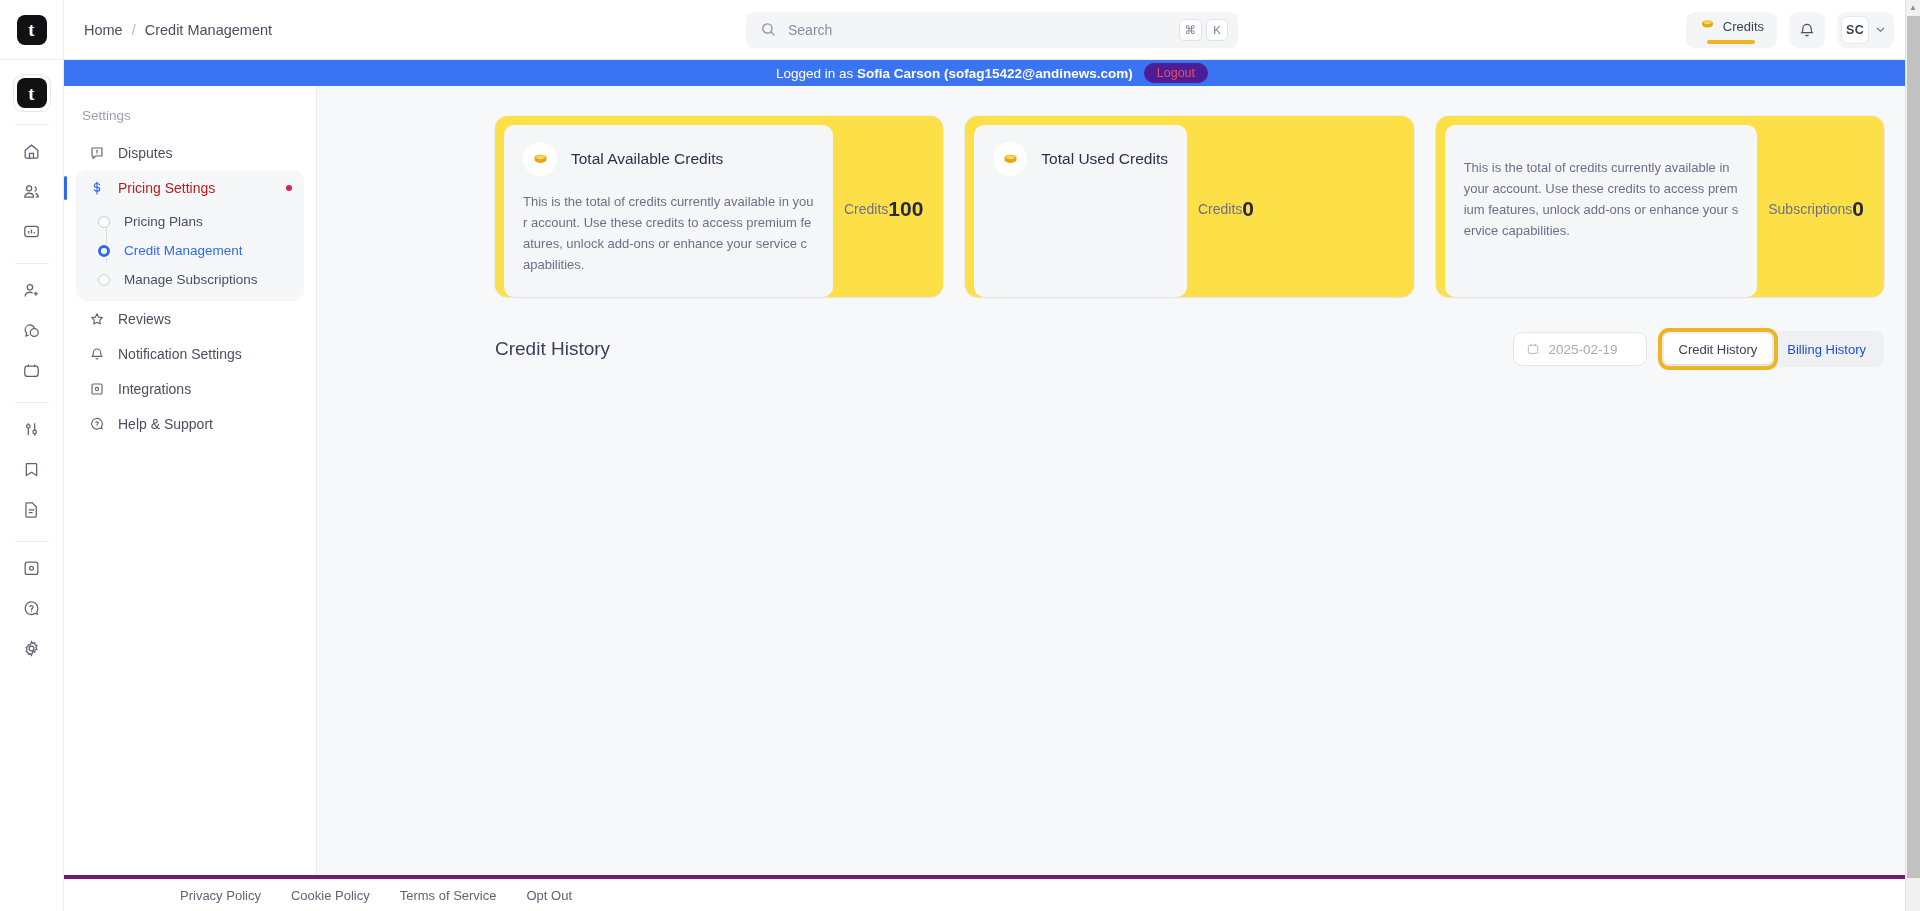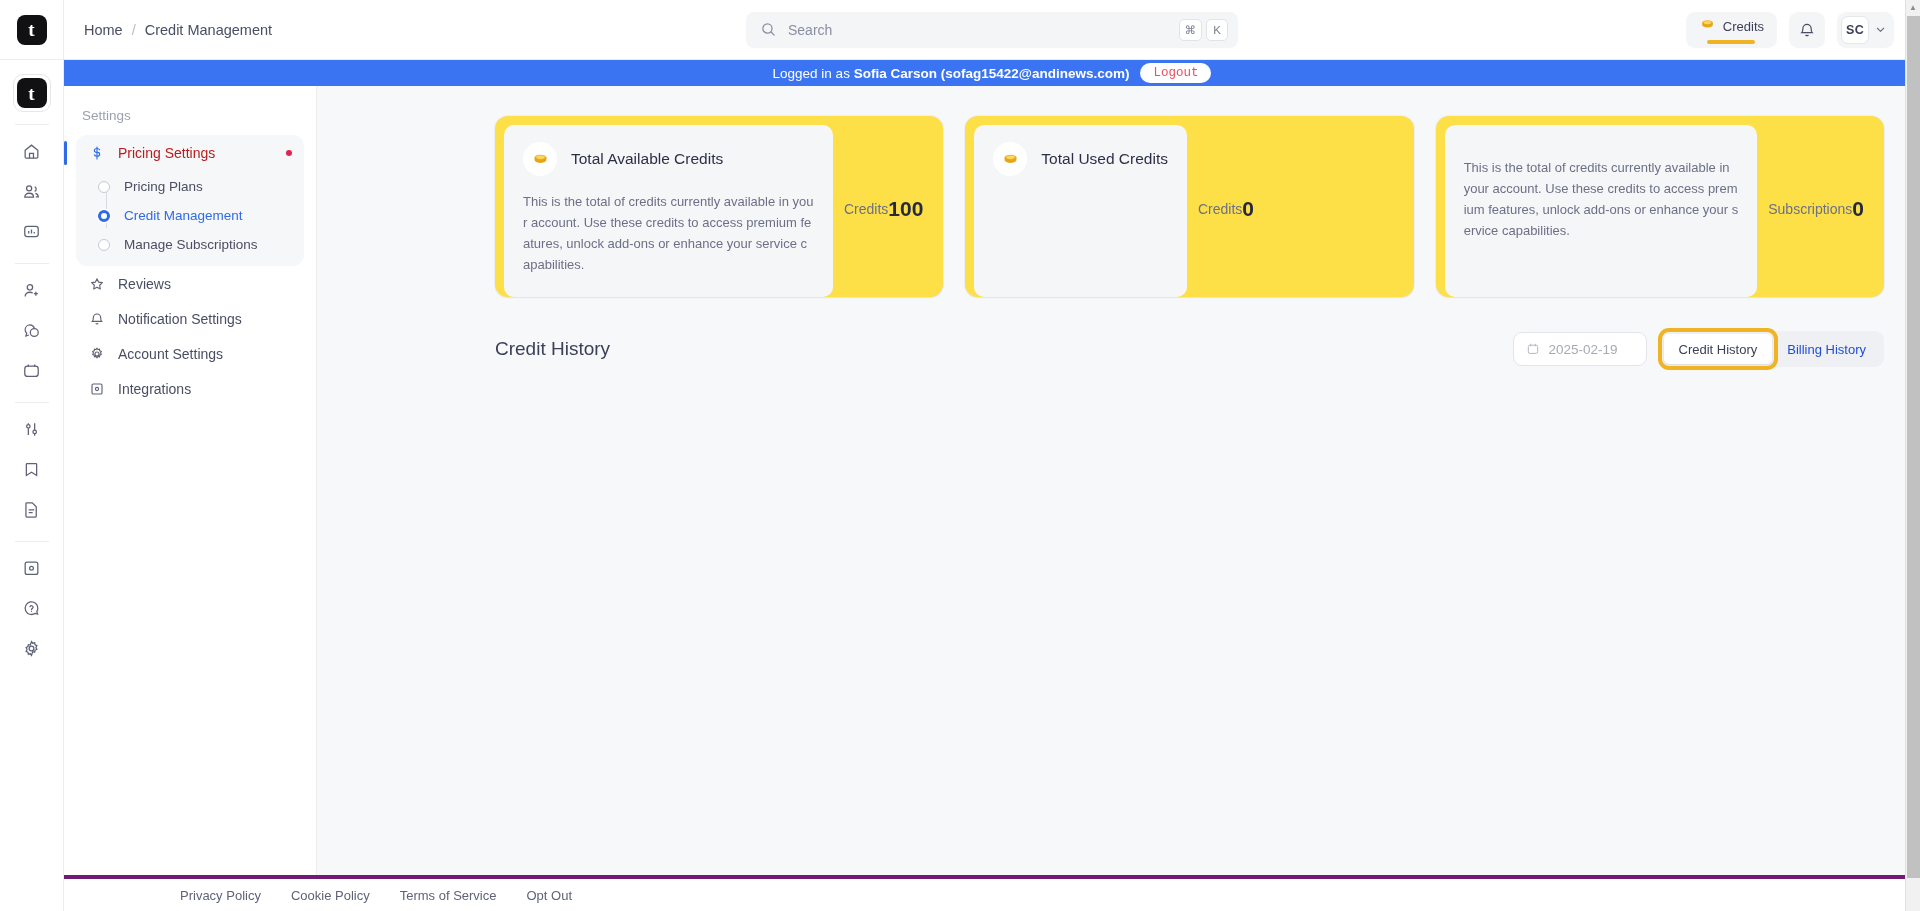--- a/index.html
+++ b/index.html
@@ -113,23 +113,23 @@
   .chev svg { width: 15px; height: 15px; display:block; }
 
   
   .banner {
     height: 26px; flex: 0 0 26px; background: #3B74F2;
     display: flex; align-items: center; justify-content: center; gap: 11px;
     color: #fff; font-size: 13.5px;
   }
   .banner b { font-weight: 700; }
   .logout-btn {
-    background: #ffffff; color: #F24B5B; border: 0; border-radius: 20px;
+    background: #4c1d95; color: #F24B5B; border: 0; border-radius: 20px;
     font-size: 12.5px; padding: 3px 13px; cursor: pointer;
-    font-family: Liberation Mono, monospace;
+    font-family: Liberation Sans, sans-serif;
   }
 
   
   .body-row { flex: 1 1 auto; display: flex; min-height: 0; position: relative; }
 
   .settings-nav {
     width: 253px; flex: 0 0 253px; background: #fff;
     border-right: 1px solid #ececef;
     padding: 22px 0 0 0; position: relative;
   }
@@ -421,20 +421,30 @@
       </span>
       <button class="logout-btn">Logout</button>
     </div>
 
     <div class="body-row">
 
       <nav class="settings-nav">
         <div class="nav-title">Settings</div>
         <div class="nav-list">
 
+          <div class="nav-item">
+            <span class="nav-ico">
+              <svg viewBox="0 0 24 24" fill="none" stroke="currentColor" stroke-width="1.7">
+                  <path d="M5 4.5h14a.5.5 0 0 1 .5.5v11a.5.5 0 0 1-.5.5h-9L6 20v-3.5H5a.5.5 0 0 1-.5-.5V5a.5.5 0 0 1 .5-.5z"></path>
+                  <path d="M12 7.8v4" stroke-linecap="round"></path>
+                  <circle cx="12" cy="14" r=".6" fill="currentColor" stroke="none"></circle>
+                </svg>
+            </span>
+            <span>Disputes</span>
+          </div>
 
           <div class="nav-group active-group">
             <div class="nav-item active">
               <span class="nav-ico">
                 <svg viewBox="0 0 24 24" fill="none" stroke="currentColor" stroke-width="1.7">
                     <path d="M12 3v18" stroke-linecap="round"></path>
                     <path d="M16 7.2c-.8-1.3-2.3-2-4-2-2.2 0-4 1.2-4 3s1.8 2.8 4 2.8 4 1 4 2.8-1.8 3-4 3c-1.7 0-3.2-.7-4-2" stroke-linecap="round"></path>
                   </svg>
               </span>
               <span>Pricing Settings</span>
@@ -470,40 +480,41 @@
           <div class="nav-item">
             <span class="nav-ico">
               <svg viewBox="0 0 24 24" fill="none" stroke="currentColor" stroke-width="1.7">
                   <path d="M6.5 10a5.5 5.5 0 0 1 11 0c0 4 1.5 5.5 1.5 5.5H5S6.5 14 6.5 10z"></path>
                   <path d="M10.2 18.3a2 2 0 0 0 3.6 0"></path>
                 </svg>
             </span>
             <span>Notification Settings</span>
           </div>
 
-          <div class="nav-item">
-            <span class="nav-ico">
-              <svg viewBox="0 0 24 24" fill="none" stroke="currentColor" stroke-width="1.7">
-                  <circle cx="12" cy="12" r="3"></circle>
-                  <path d="M12 3.4l1.4 2 2.4-.5.4 2.4 2.2 1-1.1 2.2 1.1 2.2-2.2 1-.4 2.4-2.4-.5-1.4 2-1.4-2-2.4.5-.4-2.4-2.2-1 1.1-2.2-1.1-2.2 2.2-1 .4-2.4 2.4.5z"></path>
-                </svg>
-            </span>
-            <span>Account Settings</span>
-          </div>
 
           <div class="nav-item">
             <span class="nav-ico">
               <svg viewBox="0 0 24 24" fill="none" stroke="currentColor" stroke-width="1.7">
                   <path d="M6.5 4.5h11c1.1 0 2 .9 2 2v11c0 1.1-.9 2-2 2h-11c-1.1 0-2-.9-2-2v-11c0-1.1.9-2 2-2z"></path>
                   <circle cx="12" cy="12" r="2.4"></circle>
                 </svg>
             </span>
             <span>Integrations</span>
           </div>
 
+          <div class="nav-item">
+            <span class="nav-ico">
+              <svg viewBox="0 0 24 24" fill="none" stroke="currentColor" stroke-width="1.7">
+                  <path d="M20 11.6a8 8 0 1 0-3.4 6.5l3.1 1-1-3.2a7.9 7.9 0 0 0 1.3-4.3z"></path>
+                  <path d="M10.3 9.7a1.9 1.9 0 0 1 3.6.8c0 1.3-1.9 1.5-1.9 2.8" stroke-linecap="round"></path>
+                  <circle cx="12" cy="15.4" r=".7" fill="currentColor" stroke="none"></circle>
+                </svg>
+            </span>
+            <span>Help &amp; Support</span>
+          </div>
         </div>
       </nav>
 
       <main class="main">
 
         <section class="cards">
 
           <div class="card">
             <div class="card-inner">
               <div class="card-head">

